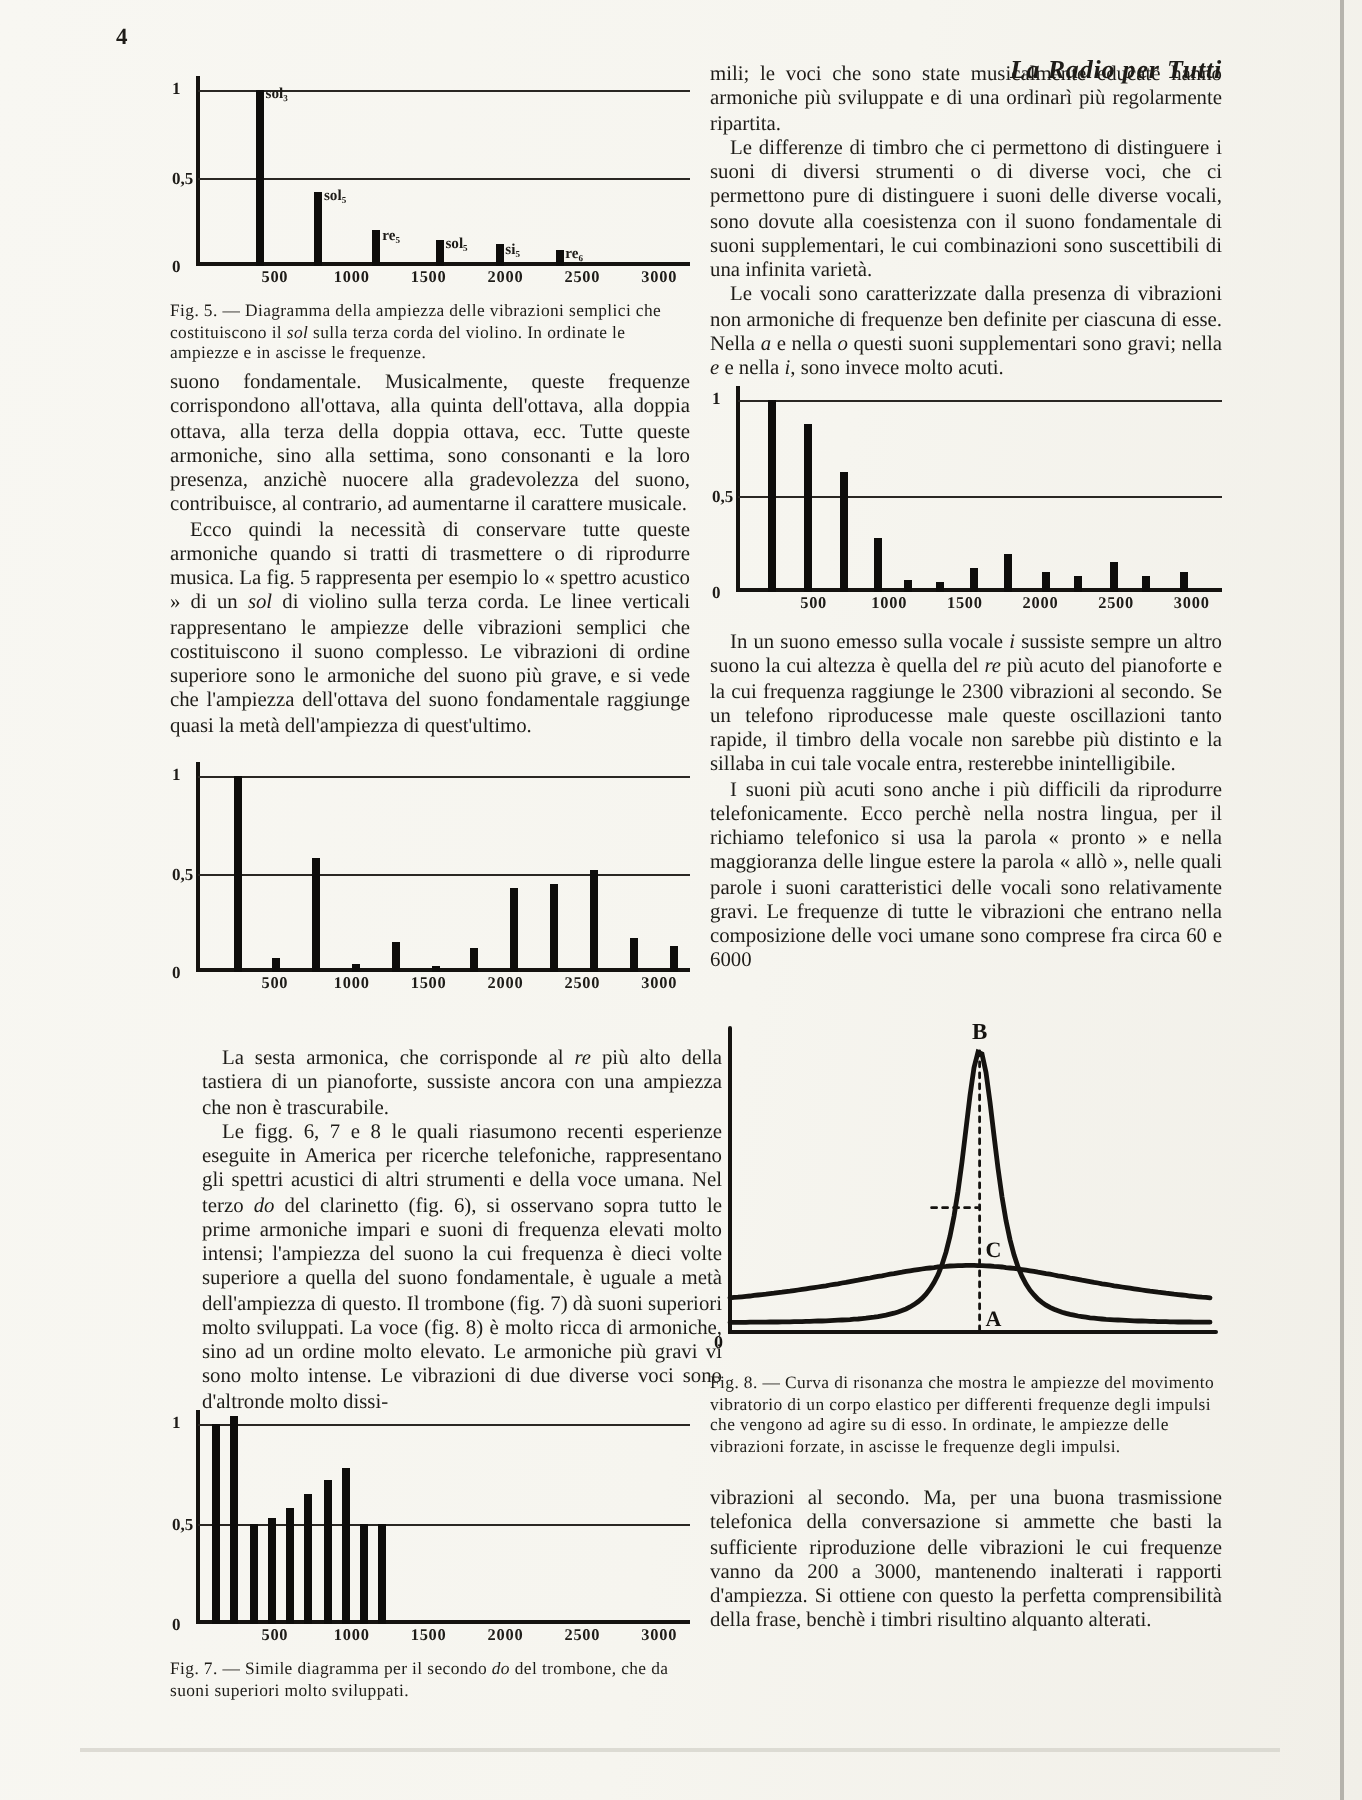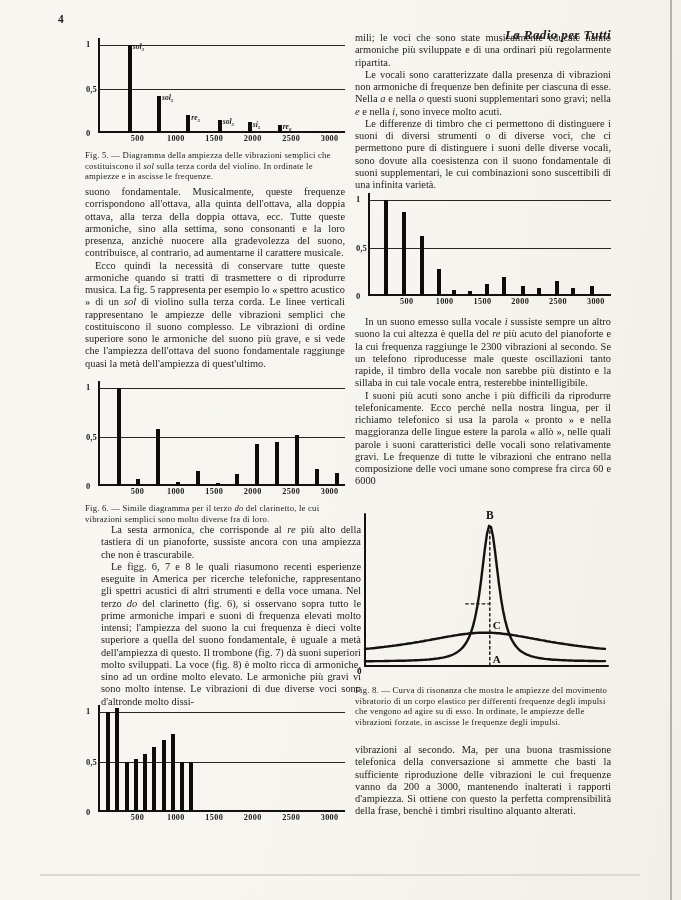--- a/index.html
+++ b/index.html
@@ -17,21 +17,21 @@
   
   .chart{position:relative;padding-left:14px;}
   .plot{position:relative;}
   .yaxis{position:absolute;left:-1px;top:-7px;bottom:0;width:2px;background:#151310;}
   .grid{position:absolute;left:0;right:0;height:1.2px;background:#2a2723;}
   .grid.g1{top:0;}
   .grid.g05{top:50%;}
   .grid.g0{bottom:0;height:2px;background:#151310;}
   .ylab{position:absolute;font-weight:bold;font-size:8.5px;line-height:8px;}
   .bar{position:absolute;bottom:0;width:4px;background:#0e0d0b;transform:translateX(-50%);}
-  .blab{position:absolute;font-size:7.6px;font-weight:bold;font-style:italic;white-space:nowrap;}
+  .blab{position:absolute;font-size:7.6px;font-weight:bold;white-space:nowrap;}
   .ticks{position:relative;height:12px;}
   .tick{position:absolute;top:1px;transform:translateX(-50%);font-weight:bold;font-size:8.2px;letter-spacing:.4px;}
   
   .edge-right{position:absolute;left:670px;top:0;width:2px;height:900px;background:#84817a;opacity:.55;}
   .smudge{position:absolute;left:40px;top:874px;width:600px;height:2px;background:#d2d0c8;opacity:.7;}
   svg text{font-family:"Liberation Serif",serif;}
 </style>
 </head>
 <body>
 
@@ -105,21 +105,20 @@
         </div>
         <div class="ticks">
           <span class="tick" style="left: 15.625%;">500</span>
           <span class="tick" style="left: 31.25%;">1000</span>
           <span class="tick" style="left: 46.875%;">1500</span>
           <span class="tick" style="left: 62.5%;">2000</span>
           <span class="tick" style="left: 78.125%;">2500</span>
           <span class="tick" style="left: 93.75%;">3000</span>
         </div>
       </div>
-    <div class="caption">Fig. 6. — Simile diagramma per il terzo <i>do</i> del clarinetto, le cui vibrazioni semplici sono molto diverse fra di loro.</div>
   </div>
 
   <div class="abs txt" style="left:101px;top:524px;width:260px">
     <p class="ind">La sesta armonica, che corrisponde al <i>re</i> più alto della tastiera di un pianoforte, sussiste ancora con una ampiezza che non è trascurabile.</p>
     <p class="ind">Le figg. 6, 7 e 8 le quali riasumono recenti esperienze eseguite in America per ricerche telefoniche, rappresentano gli spettri acustici di altri strumenti e della voce umana. Nel terzo <i>do</i> del clarinetto (fig. 6), si osservano sopra tutto le prime armoniche impari e suoni di frequenza elevati molto intensi; l'ampiezza del suono la cui frequenza è dieci volte superiore a quella del suono fondamentale, è uguale a metà dell'ampiezza di questo. Il trombone (fig. 7) dà suoni superiori molto sviluppati. La voce (fig. 8) è molto ricca di armoniche, sino ad un ordine molto elevato. Le armoniche più gravi vi sono molto intense. Le vibrazioni di due diverse voci sono d'altronde molto dissi-</p>
   </div>
 
   <div class="abs" style="left:85px;top:712px;width:260px">
     <div class="chart">
         <div class="plot" style="height: 100px;">
@@ -143,26 +142,27 @@
         </div>
         <div class="ticks">
           <span class="tick" style="left: 15.625%;">500</span>
           <span class="tick" style="left: 31.25%;">1000</span>
           <span class="tick" style="left: 46.875%;">1500</span>
           <span class="tick" style="left: 62.5%;">2000</span>
           <span class="tick" style="left: 78.125%;">2500</span>
           <span class="tick" style="left: 93.75%;">3000</span>
         </div>
       </div>
+    <div class="caption">Fig. 7. — Simile diagramma per il secondo <i>do</i> del trombone, che da suoni superiori molto sviluppati.</div>
   </div>
 
   <div class="abs txt" style="left:355px;top:32px;width:256px">
     <p>mili; le voci che sono state musicalmente educate hanno armoniche più sviluppate e di una ordinarì più regolarmente ripartita.</p>
+    <p class="ind">Le differenze di timbro che ci permettono di distinguere i suoni di diversi strumenti o di diverse voci, che ci permettono pure di distinguere i suoni delle diverse vocali, sono dovute alla coesistenza con il suono fondamentale di suoni supplementari, le cui combinazioni sono suscettibili di una infinita varietà.</p>
     <p class="ind">Le vocali sono caratterizzate dalla presenza di vibrazioni non armoniche di frequenze ben definite per ciascuna di esse. Nella <i>a</i> e nella <i>o</i> questi suoni supplementari sono gravi; nella <i>e</i> e nella <i>i</i>, sono invece molto acuti.</p>
-    <p class="ind">Le differenze di timbro che ci permettono di distinguere i suoni di diversi strumenti o di diverse voci, che ci permettono pure di distinguere i suoni delle diverse vocali, sono dovute alla coesistenza con il suono fondamentale di suoni supplementari, le cui combinazioni sono suscettibili di una infinita varietà.</p>
   </div>
 
   <div class="abs" style="left:355px;top:200px;width:256px">
     <div class="chart">
         <div class="plot" style="height: 96px;">
           <i class="yaxis"></i>
           <i class="grid g1"></i>
           <i class="grid g05"></i>
           <i class="grid g0"></i>
           <span class="ylab" style="left: -13px; top: -5px;">1</span>

